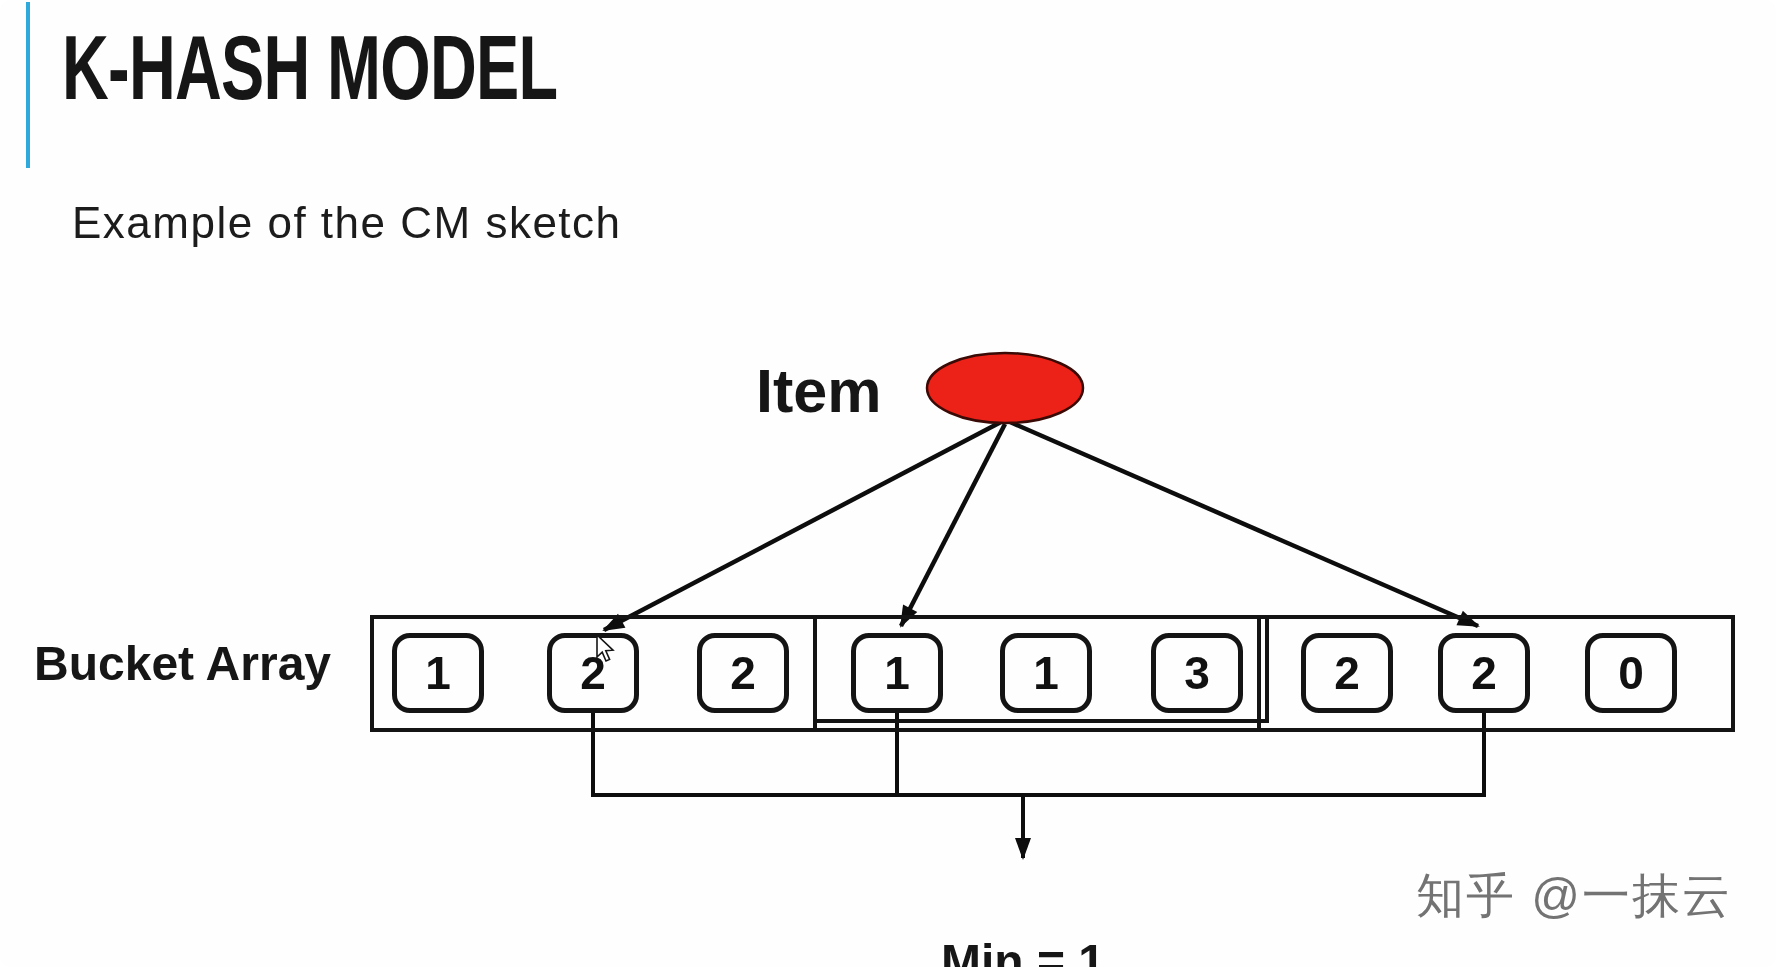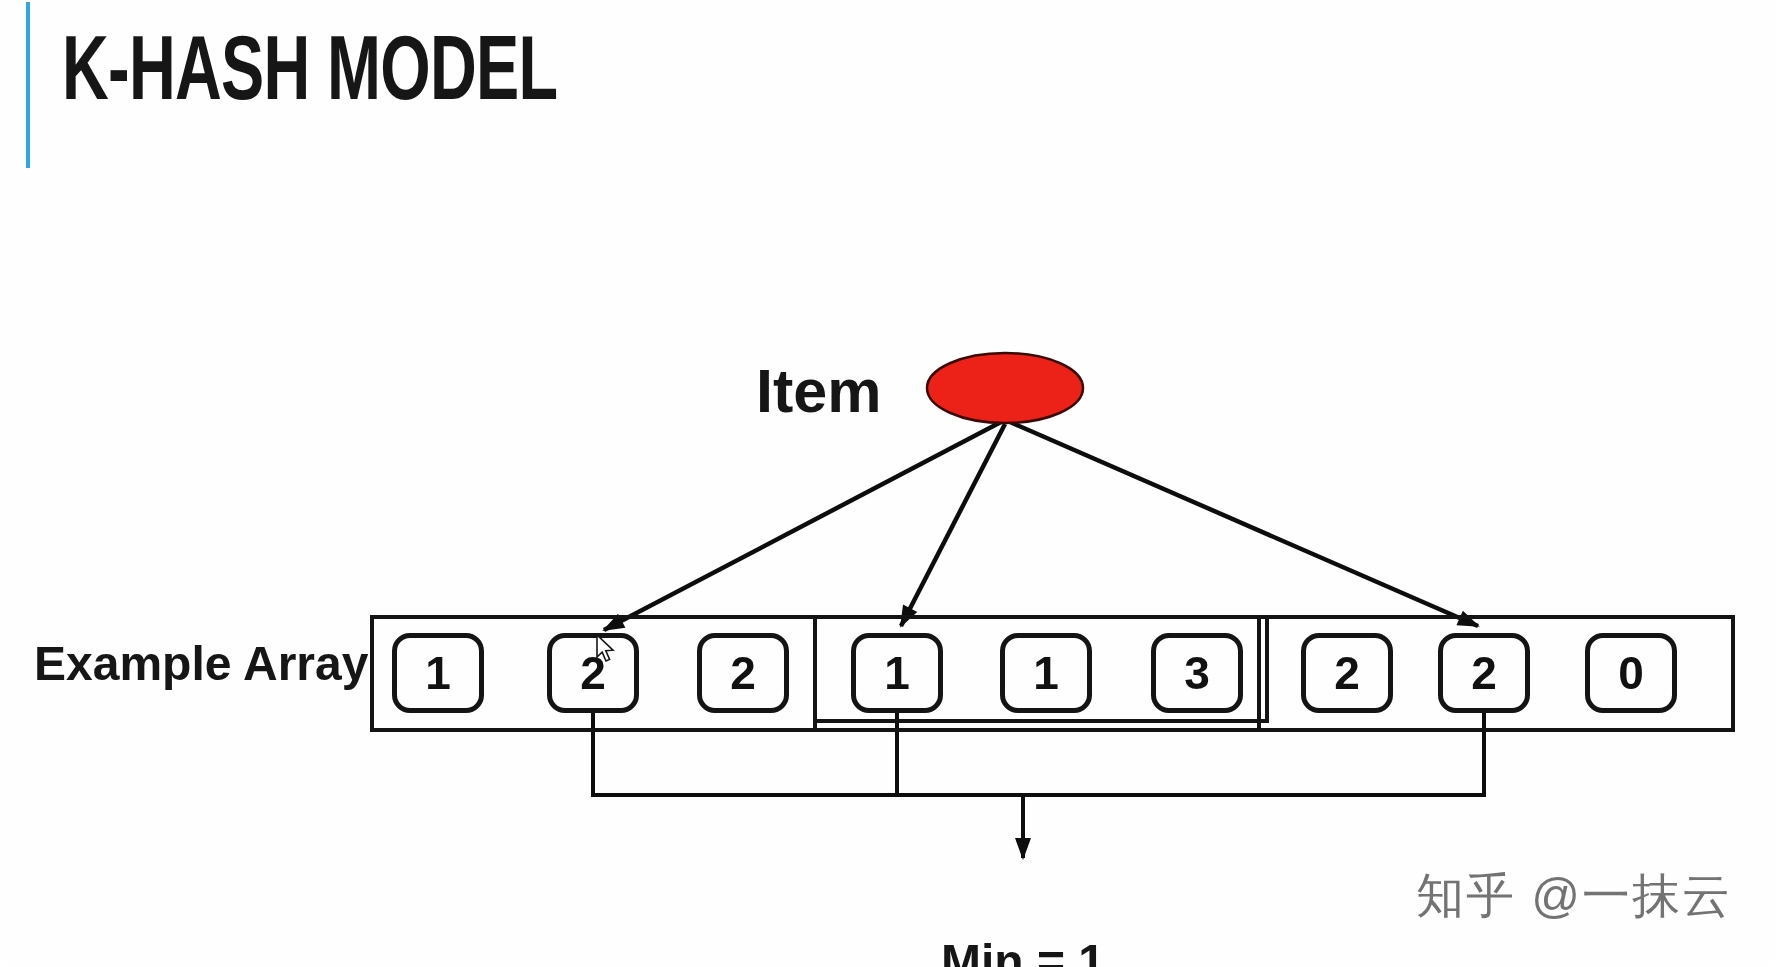--- a/index.html
+++ b/index.html
@@ -121,20 +121,21 @@
 </style>
 </head>
 <body>
 
 <div class="slide">
 
   <div class="accent-bar"></div>
 
   <div class="title">K-HASH MODEL</div>
 
+  <div class="subtitle">Example of the CM sketch</div>
 
   <svg class="overlay" viewBox="0 0 1776 967">
     <defs>
       <marker id="ah" markerUnits="userSpaceOnUse" markerWidth="24" markerHeight="20" refX="21" refY="9" orient="auto">
         <path d="M1,1 L23,9 L1,17 Z" fill="#0d0d0d"></path>
       </marker>
     </defs>
 
     <line x1="1001" y1="422" x2="604" y2="630" stroke="#0d0d0d" stroke-width="4.5" marker-end="url(#ah)"></line>
     <line x1="1005" y1="424" x2="901" y2="626" stroke="#0d0d0d" stroke-width="4.5" marker-end="url(#ah)"></line>
@@ -144,21 +145,21 @@
 
     <line x1="593" y1="710" x2="593" y2="797" stroke="#0d0d0d" stroke-width="4"></line>
     <line x1="897" y1="710" x2="897" y2="797" stroke="#0d0d0d" stroke-width="4"></line>
     <line x1="1484" y1="710" x2="1484" y2="797" stroke="#0d0d0d" stroke-width="4"></line>
     <line x1="591" y1="795" x2="1486" y2="795" stroke="#0d0d0d" stroke-width="4"></line>
     <line x1="1023" y1="795" x2="1023" y2="858" stroke="#0d0d0d" stroke-width="4" marker-end="url(#ah)"></line>
   </svg>
 
   <div class="item-label">Item</div>
 
-  <div class="bucket-label">Example Array</div>
+  <div class="bucket-label">Bucket Array</div>
 
   <div class="array-box"></div>
   <div class="mid-box"></div>
   <div class="divider" style="left:813px"></div>
   <div class="divider" style="left:1257px"></div>
 
   <div class="cell" style="left:392px">1</div>
   <div class="cell" style="left:547px">2</div>
   <div class="cell" style="left:697px">2</div>
   <div class="cell" style="left:851px">1</div>

